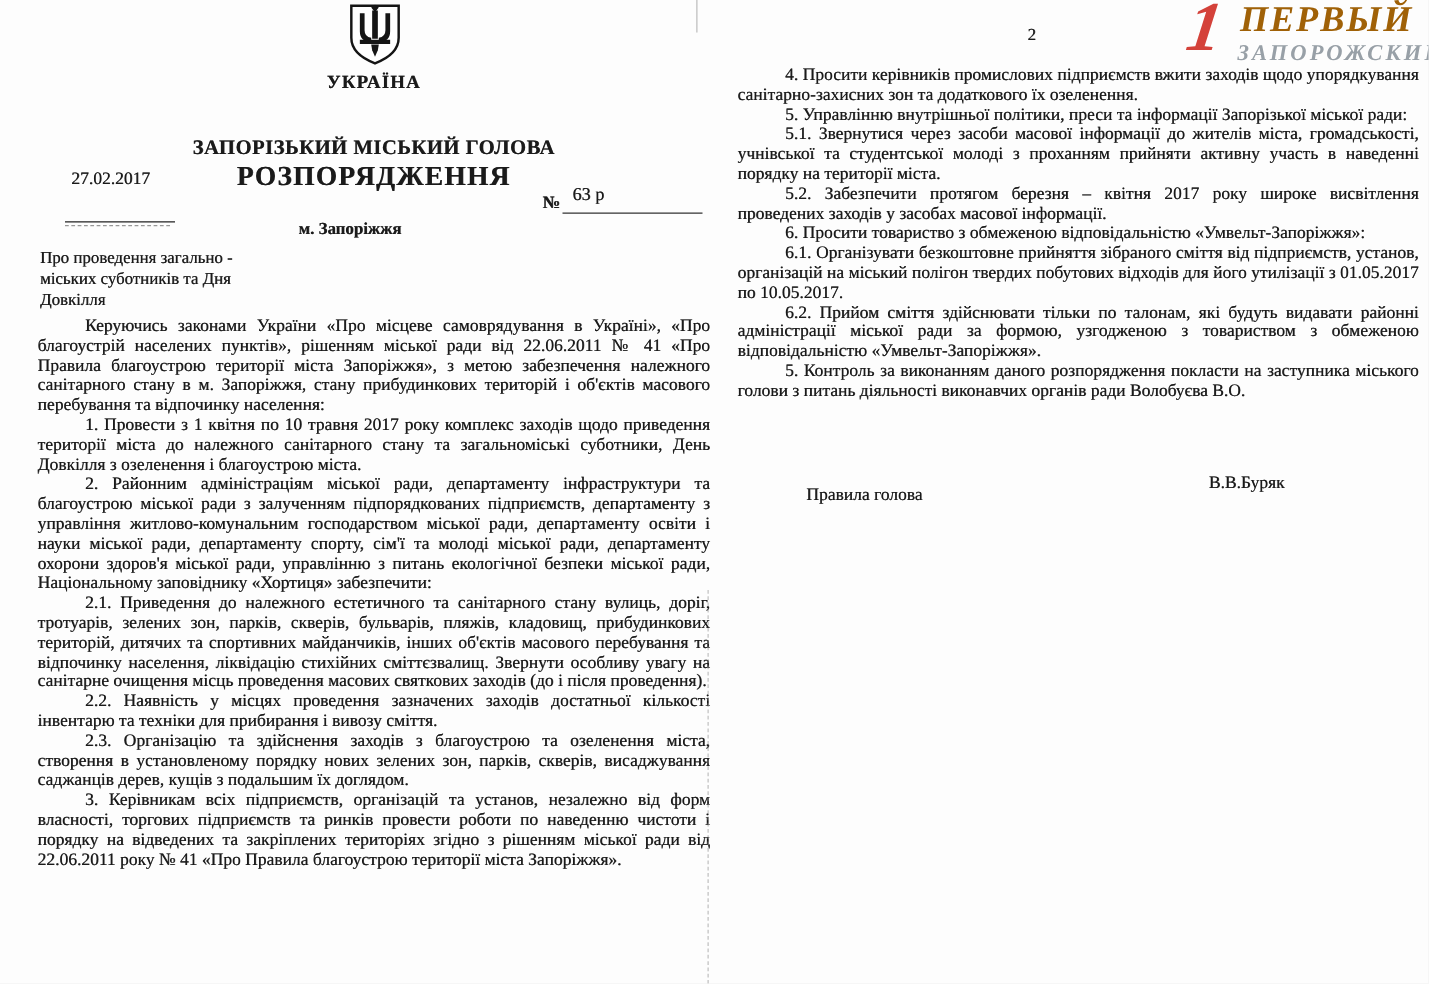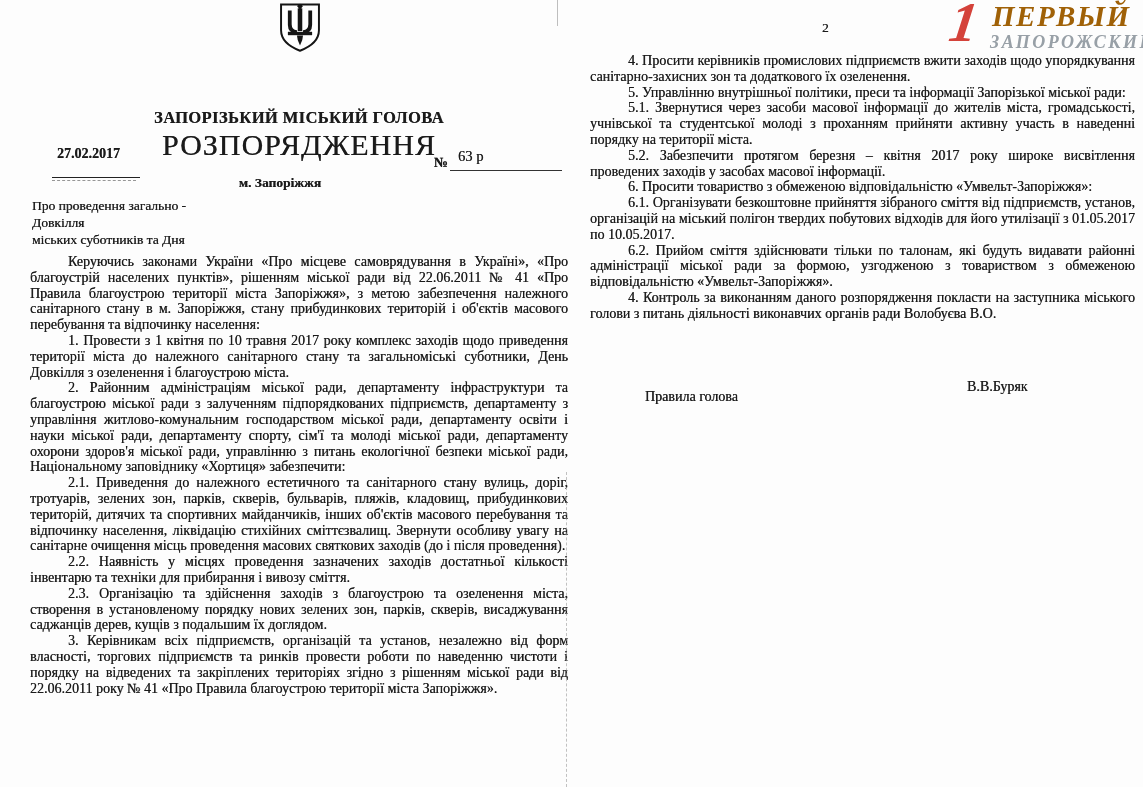--- a/index.html
+++ b/index.html
@@ -19,22 +19,22 @@
   .page-left{left:0;width:575px;}
   .page-right{left:575px;width:568px;}
 
   
   .emblem{left:276px;top:3px;width:48px;height:50px;}
   .country{left:30px;top:58px;width:538px;text-align:center;
     font-weight:bold;font-size:15px;letter-spacing:1px;}
   .authority{left:30px;top:108px;width:538px;text-align:center;
     font-weight:bold;font-size:16.5px;letter-spacing:.4px;}
   .doctype{left:30px;top:128px;width:538px;text-align:center;
-    font-weight:normal;font-size:30px;letter-spacing:1px;}
-  .date{left:57px;top:146px;font-size:14px;font-weight:bold;}
+    font-weight:bold;font-size:22px;letter-spacing:1px;}
+  .date{left:57px;top:136px;font-size:14px;font-weight:normal;}
   .date-line{left:52px;top:177px;width:88px;border-top:1.6px solid #222;}
   .date-line2{left:52px;top:180px;width:84px;border-top:1px dashed #555;opacity:.6;}
   .no-label{left:434px;top:155px;font-size:14px;font-weight:bold;}
   .no-value{left:458px;top:148px;font-size:14.5px;}
   .no-line{left:450px;top:170px;width:112px;border-top:1.2px solid #333;}
   .city{left:30px;top:175px;width:500px;text-align:center;
     font-size:13.5px;font-weight:bold;}
   .subject{left:32px;top:197px;width:240px;font-size:13.5px;line-height:17px;}
 
   
@@ -76,39 +76,40 @@
       <g fill="#151515">
         <path d="M26 4 L30 1 L34 4 L30 9 Z"></path>
         <path d="M27 7 h6 v30 h-6 Z"></path>
         <path d="M14 10 h5 v18 q0 7 7 8 v5 q-12 -1 -12 -12 Z"></path>
         <path d="M41 10 h5 v19 q0 11 -12 12 v-5 q7 -1 7 -8 Z"></path>
         <path d="M14 38 h32 v4.5 h-32 Z"></path>
         <path d="M26 43 h8 l-1 6 l-3 7 l-3 -7 Z"></path>
       </g>
     </svg>
 
+    <div class="abs country scan">УКРАЇНА</div>
 
     <div class="abs authority scan">ЗАПОРІЗЬКИЙ МІСЬКИЙ ГОЛОВА</div>
 
     <div class="abs doctype scan">РОЗПОРЯДЖЕННЯ</div>
 
     <div class="abs date scan">27.02.2017</div>
     <div class="abs date-line"></div>
     <div class="abs date-line2"></div>
 
     <div class="abs no-label scan">№</div>
     <div class="abs no-value scan">63 р</div>
     <div class="abs no-line"></div>
 
     <div class="abs city scan">м. Запоріжжя</div>
 
     <div class="abs subject scan">
       <div>Про проведення загально -</div>
+      <div>міських суботників та Дня</div>
       <div>Довкілля</div>
-      <div>міських суботників та Дня</div>
     </div>
 
     <div class="abs bodycol body-left scan">
       <p>Керуючись законами України «Про місцеве самоврядування в Україні», «Про благоустрій населених пунктів», рішенням міської ради від 22.06.2011 № 41 «Про Правила благоустрою території міста Запоріжжя», з метою забезпечення належного санітарного стану в м. Запоріжжя, стану прибудинкових територій і об'єктів масового перебування та відпочинку населення:</p>
       <p>1. Провести з 1 квітня по 10 травня 2017 року комплекс заходів щодо приведення території міста до належного санітарного стану та загальноміські суботники, День Довкілля з озеленення і благоустрою міста.</p>
       <p>2. Районним адміністраціям міської ради, департаменту інфраструктури та благоустрою міської ради з залученням підпорядкованих підприємств, департаменту з управління житлово-комунальним господарством міської ради, департаменту освіти і науки міської ради, департаменту спорту, сім'ї та молоді міської ради, департаменту охорони здоров'я міської ради, управлінню з питань екологічної безпеки міської ради, Національному заповіднику «Хортиця» забезпечити:</p>
       <p>2.1. Приведення до належного естетичного та санітарного стану вулиць, доріг, тротуарів, зелених зон, парків, скверів, бульварів, пляжів, кладовищ, прибудинкових територій, дитячих та спортивних майданчиків, інших об'єктів масового перебування та відпочинку населення, ліквідацію стихійних сміттєзвалищ. Звернути особливу увагу на санітарне очищення місць проведення масових святкових заходів (до і після проведення).</p>
       <p>2.2. Наявність у місцях проведення зазначених заходів достатньої кількості інвентарю та техніки для прибирання і вивозу сміття.</p>
       <p>2.3. Організацію та здійснення заходів з благоустрою та озеленення міста, створення в установленому порядку нових зелених зон, парків, скверів, висаджування саджанців дерев, кущів з подальшим їх доглядом.</p>
       <p>3. Керівникам всіх підприємств, організацій та установ, незалежно від форм власності, торгових підприємств та ринків провести роботи по наведенню чистоти і порядку на відведених та закріплених територіях згідно з рішенням міської ради від 22.06.2011 року № 41 «Про Правила благоустрою території міста Запоріжжя».</p>
@@ -122,21 +123,21 @@
     <div class="abs pagenum scan">2</div>
 
     <div class="abs bodycol body-right scan">
       <p>4. Просити керівників промислових підприємств вжити заходів щодо упорядкування санітарно-захисних зон та додаткового їх озеленення.</p>
       <p>5. Управлінню внутрішньої політики, преси та інформації Запорізької міської ради:</p>
       <p>5.1. Звернутися через засоби масової інформації до жителів міста, громадськості, учнівської та студентської молоді з проханням прийняти активну участь в наведенні порядку на території міста.</p>
       <p>5.2. Забезпечити протягом березня – квітня 2017 року широке висвітлення проведених заходів у засобах масової інформації.</p>
       <p>6. Просити товариство з обмеженою відповідальністю «Умвельт-Запоріжжя»:</p>
       <p>6.1. Організувати безкоштовне прийняття зібраного сміття від підприємств, установ, організацій на міський полігон твердих побутових відходів для його утилізації з 01.05.2017 по 10.05.2017.</p>
       <p>6.2. Прийом сміття здійснювати тільки по талонам, які будуть видавати районні адміністрації міської ради за формою, узгодженою з товариством з обмеженою відповідальністю «Умвельт-Запоріжжя».</p>
-      <p>4. Контроль за виконанням даного розпорядження покласти на заступника міського голови з питань діяльності виконавчих органів ради Волобуєва В.О.</p>
+      <p>5. Контроль за виконанням даного розпорядження покласти на заступника міського голови з питань діяльності виконавчих органів ради Волобуєва В.О.</p>
     </div>
 
     <div class="abs sig-title scan">Правила голова</div>
     <div class="abs sig-name scan">В.В.Буряк</div>
 
     <div class="abs watermark">
       <span class="wm-one">1</span>
       <span class="wm-line1">ПЕРВЫЙ</span>
       <span class="wm-line2">ЗАПОРОЖСКИЙ</span>
     </div>

